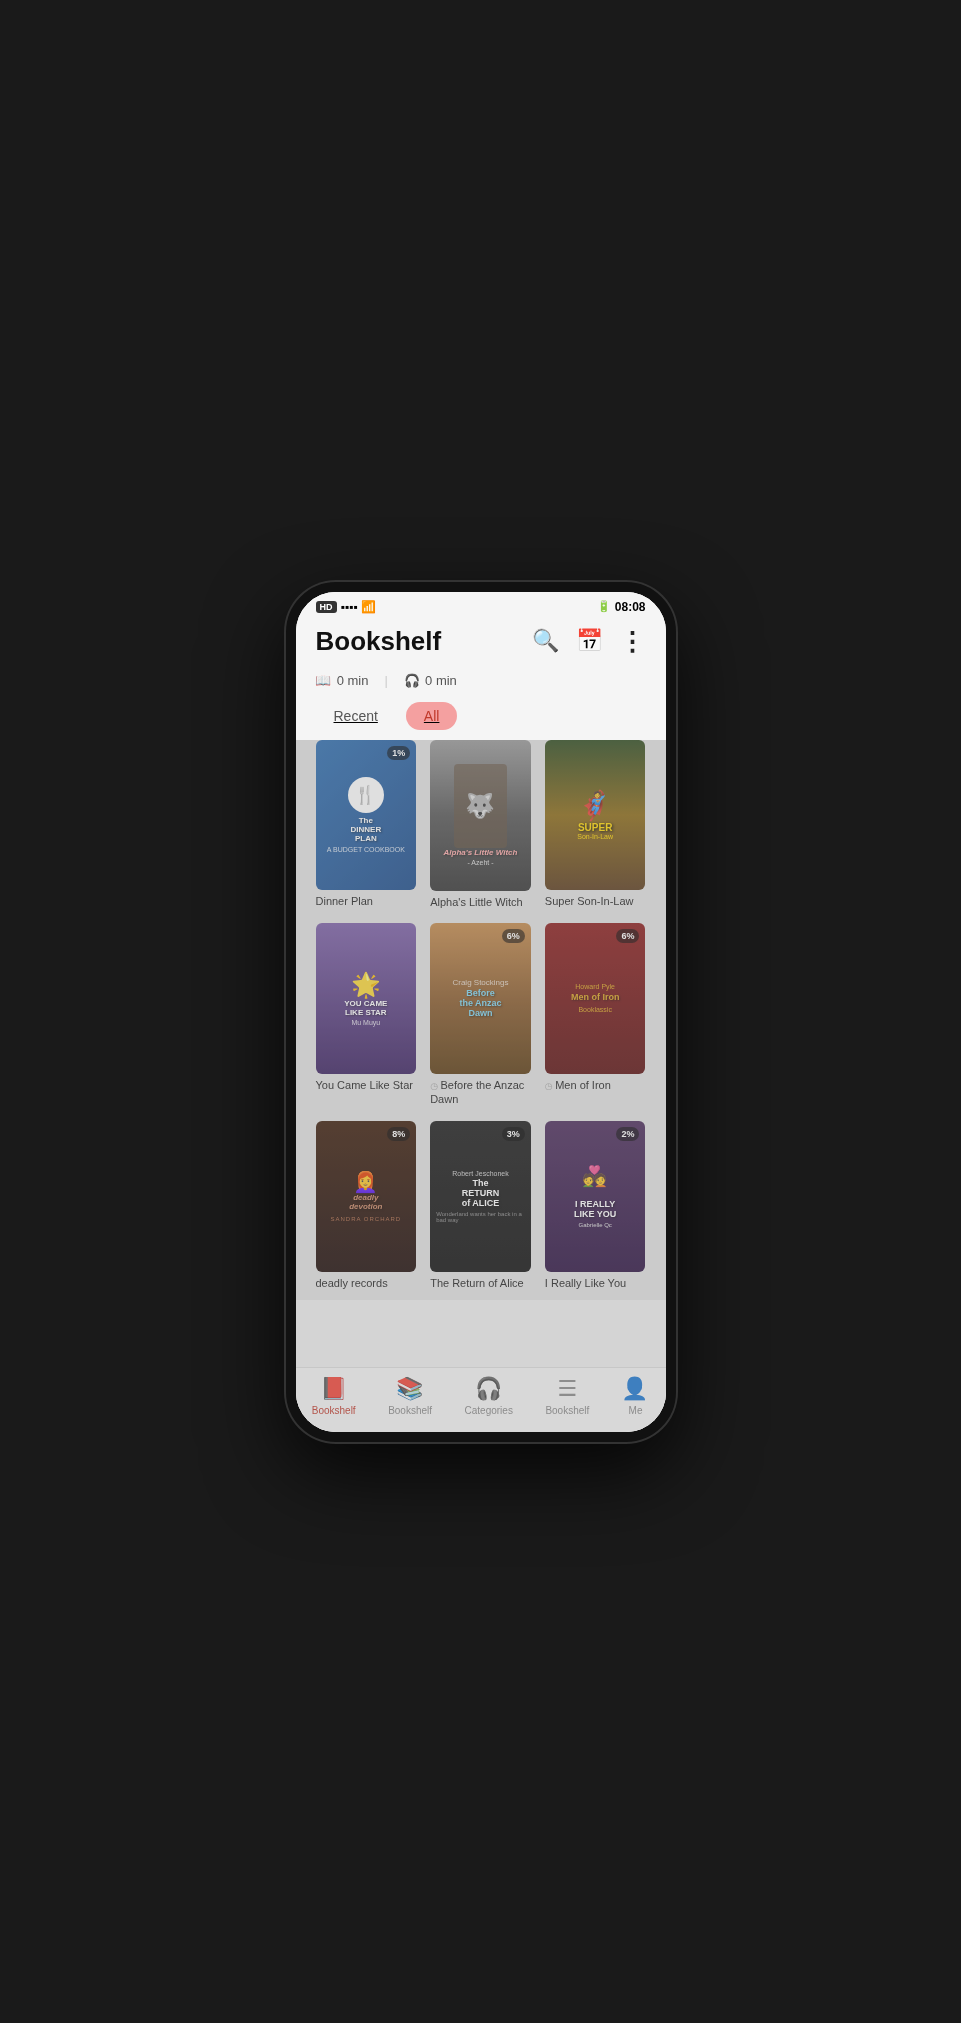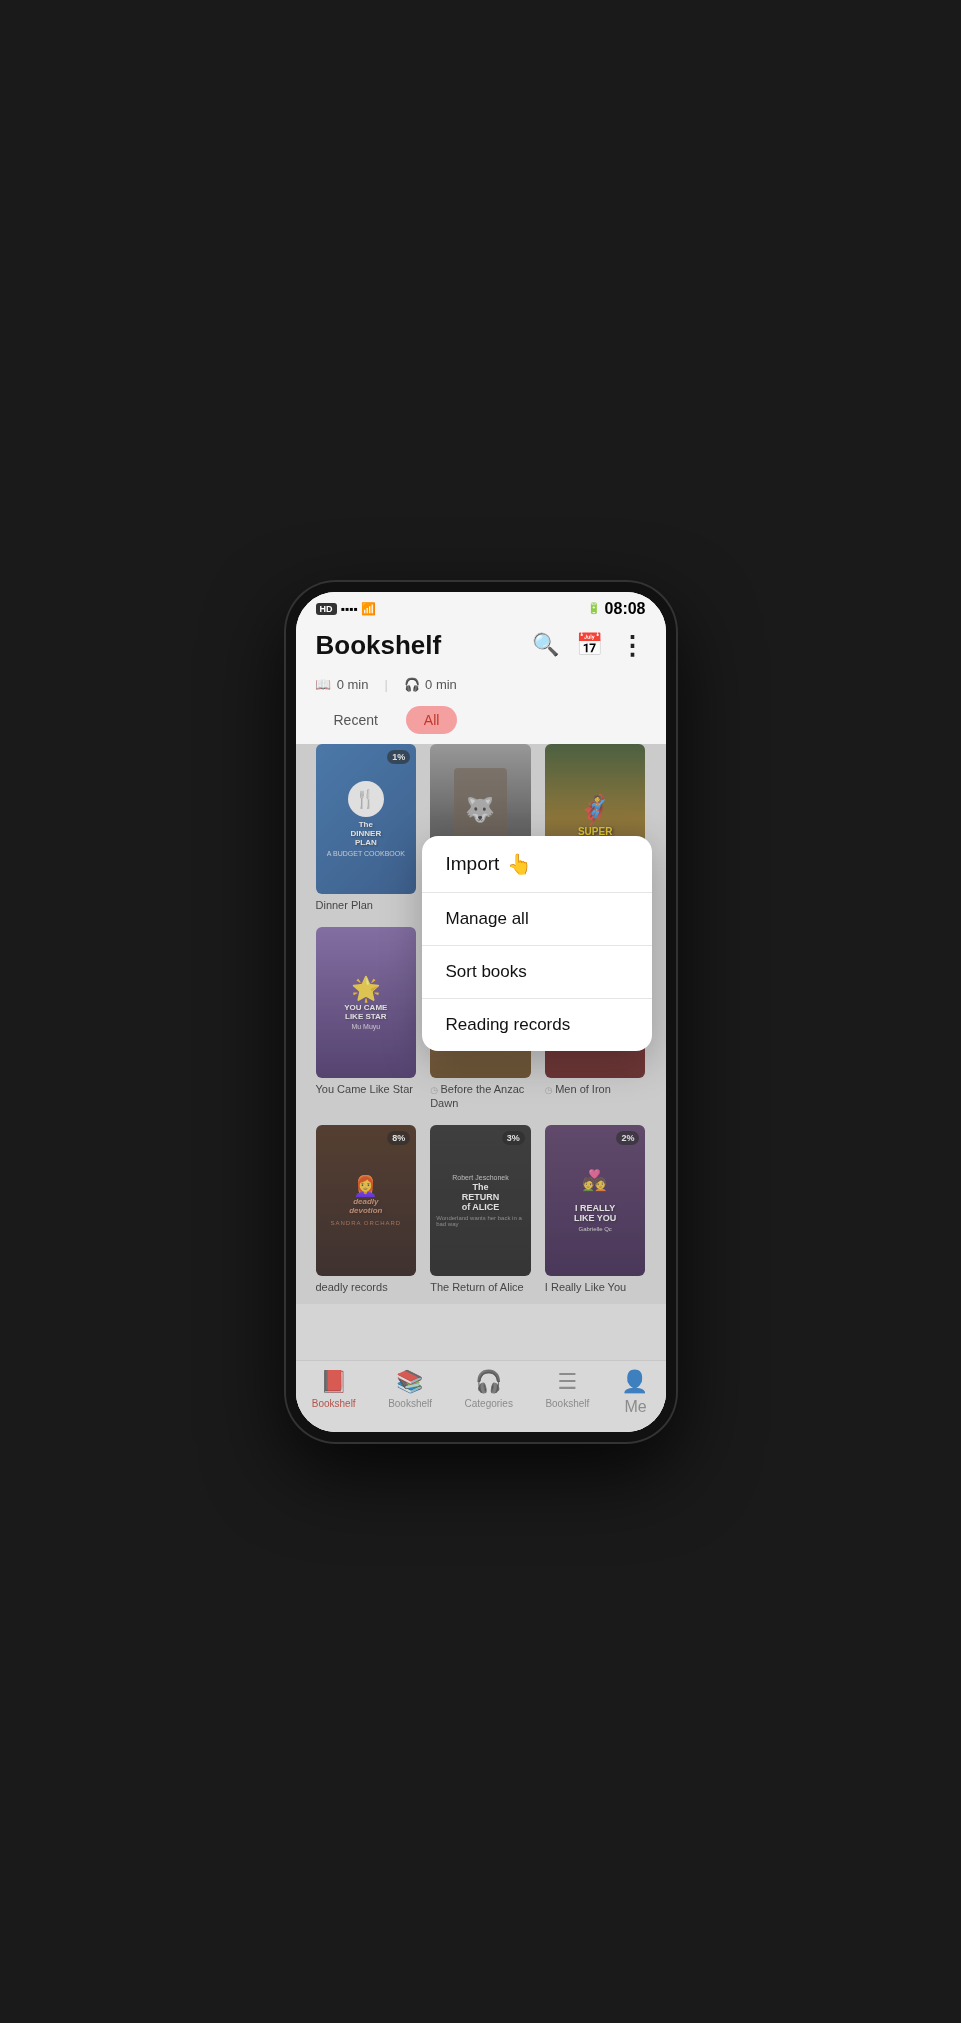--- a/index.html
+++ b/index.html
@@ -102,20 +102,21 @@
     .stats-divider {
       color: #ccc;
     }
 
     
     .filter-tabs {
       background: #f5f5f5;
       padding: 4px 20px 10px;
       display: flex;
       gap: 10px;
+      text-decoration: underline;
     }
 
     .tab {
       padding: 6px 18px;
       border-radius: 20px;
       font-size: 14px;
       font-weight: 500;
       cursor: pointer;
     }
 
@@ -302,21 +303,21 @@
     <div class="content-wrapper">
 
       <div class="status-bar">
         <div class="status-left">
           <span style="background:#333;color:white;font-size:9px;padding:1px 4px;border-radius:3px;font-weight:700;">HD</span>
           <span style="font-size:12px;">▪▪▪▪</span>
           <span style="font-size:12px;">📶</span>
         </div>
         <div class="status-right">
           <span style="font-size:11px;">🔋</span>
-          <span style="font-size:16px;font-weight:600;">08:08</span>
+          <span style="font-size:12px;font-weight:600;">08:08</span>
         </div>
       </div>
 
       <div class="header">
         <span class="header-title">Bookshelf</span>
         <div class="header-icons">
           <span class="header-icon">🔍</span>
           <span class="header-icon">📅</span>
           <span class="header-icon" style="font-size:26px;font-weight:900;">⋮</span>
         </div>
@@ -452,35 +453,20 @@
                 <div style="font-size:6px;color:#ddd;margin-top:2px;">Gabrielle Qc</div>
               </div>
             </div>
             <span class="book-title">I Really Like You</span>
           </div>
 
         </div>
 
         <div class="dropdown-overlay"></div>
 
-        <div class="dropdown-menu">
-          <div class="dropdown-item dropdown-item-import">
-            <span>Import</span>
-            <span class="cursor-hand">👆</span>
-          </div>
-          <div class="dropdown-item">
-            <span>Manage all</span>
-          </div>
-          <div class="dropdown-item">
-            <span>Sort books</span>
-          </div>
-          <div class="dropdown-item">
-            <span>Reading records</span>
-          </div>
-        </div>
 
       </div>
 
       <div class="bottom-nav">
         <div class="nav-item nav-item-active">
           <span class="nav-icon">📕</span>
           <span style="font-size:10px;color:#c0392b;">Bookshelf</span>
         </div>
         <div class="nav-item nav-item-inactive">
           <span class="nav-icon">📚</span>
@@ -489,19 +475,19 @@
         <div class="nav-item nav-item-inactive">
           <span class="nav-icon">🎧</span>
           <span style="font-size:10px;">Categories</span>
         </div>
         <div class="nav-item nav-item-inactive">
           <span class="nav-icon">☰</span>
           <span style="font-size:10px;">Bookshelf</span>
         </div>
         <div class="nav-item nav-item-inactive">
           <span class="nav-icon">👤</span>
-          <span style="font-size:16px;">Me</span>
+          <span style="font-size:10px;">Me</span>
         </div>
       </div>
 
     </div>
   </div>
 </div>
 
 </body></html>

